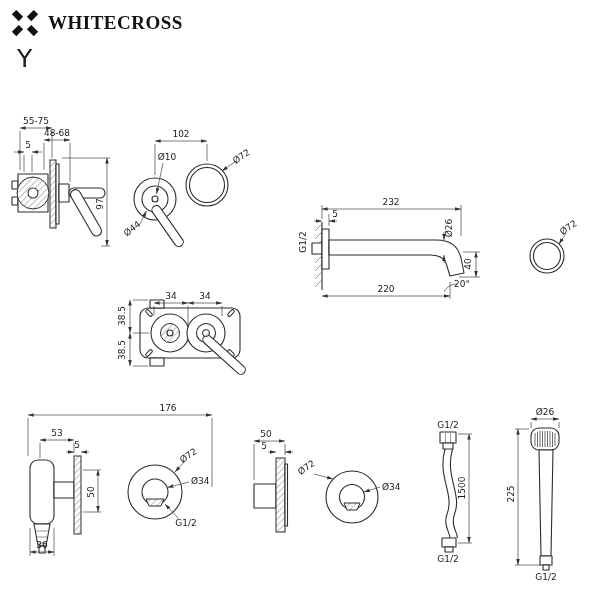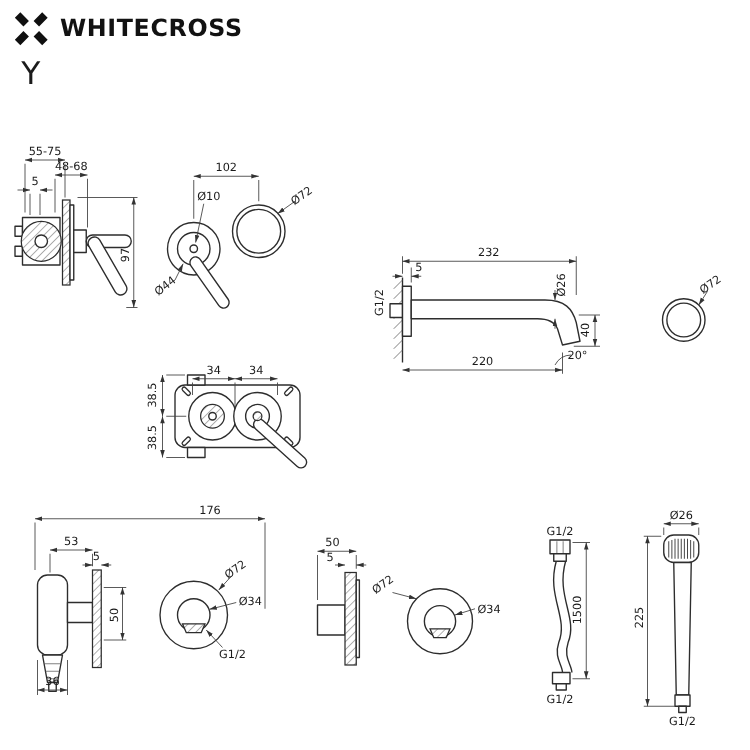--- a/index.html
+++ b/index.html
@@ -1,18 +1,18 @@
 <!DOCTYPE html>
 <html><head>
 <meta charset="utf-8">
 <style>
   html,body{margin:0;padding:0;background:#fff;}
   .page{position:relative;width:600px;height:600px;background:#fff;overflow:hidden;
         font-family:"DejaVu Sans",sans-serif;}
-  .brandbar{position:absolute;top:8px;left:10px;display:flex;align-items:center;gap:8px;z-index:2;}
+  .brandbar{position:absolute;top:8px;left:10px;display:flex;align-items:center;gap:8px;z-index:2;font-family:Liberation Serif, serif;}
   .brand{font-weight:bold;font-size:19px;letter-spacing:.5px;color:#121212;}
   .series{position:absolute;top:44px;left:17px;font-size:25px;color:#1b1b1b;z-index:2;}
   svg.sheet{position:absolute;top:0;left:0;}
   .ln{fill:none;stroke:#2d2d2d;stroke-width:1.1;stroke-linejoin:round;}
   .lnw{fill:#fff;stroke:#2d2d2d;stroke-width:1.1;stroke-linejoin:round;}
   .hat{fill:url(#hat);stroke:#2d2d2d;stroke-width:1;}
   .thin line{stroke:#555;stroke-width:.6;}
   .dim line, .dim path{stroke:#424242;stroke-width:.7;fill:none;}
   .slot rect{fill:#fff;stroke:#2d2d2d;stroke-width:1;}
   .spray line{stroke:#2d2d2d;stroke-width:.7;}

